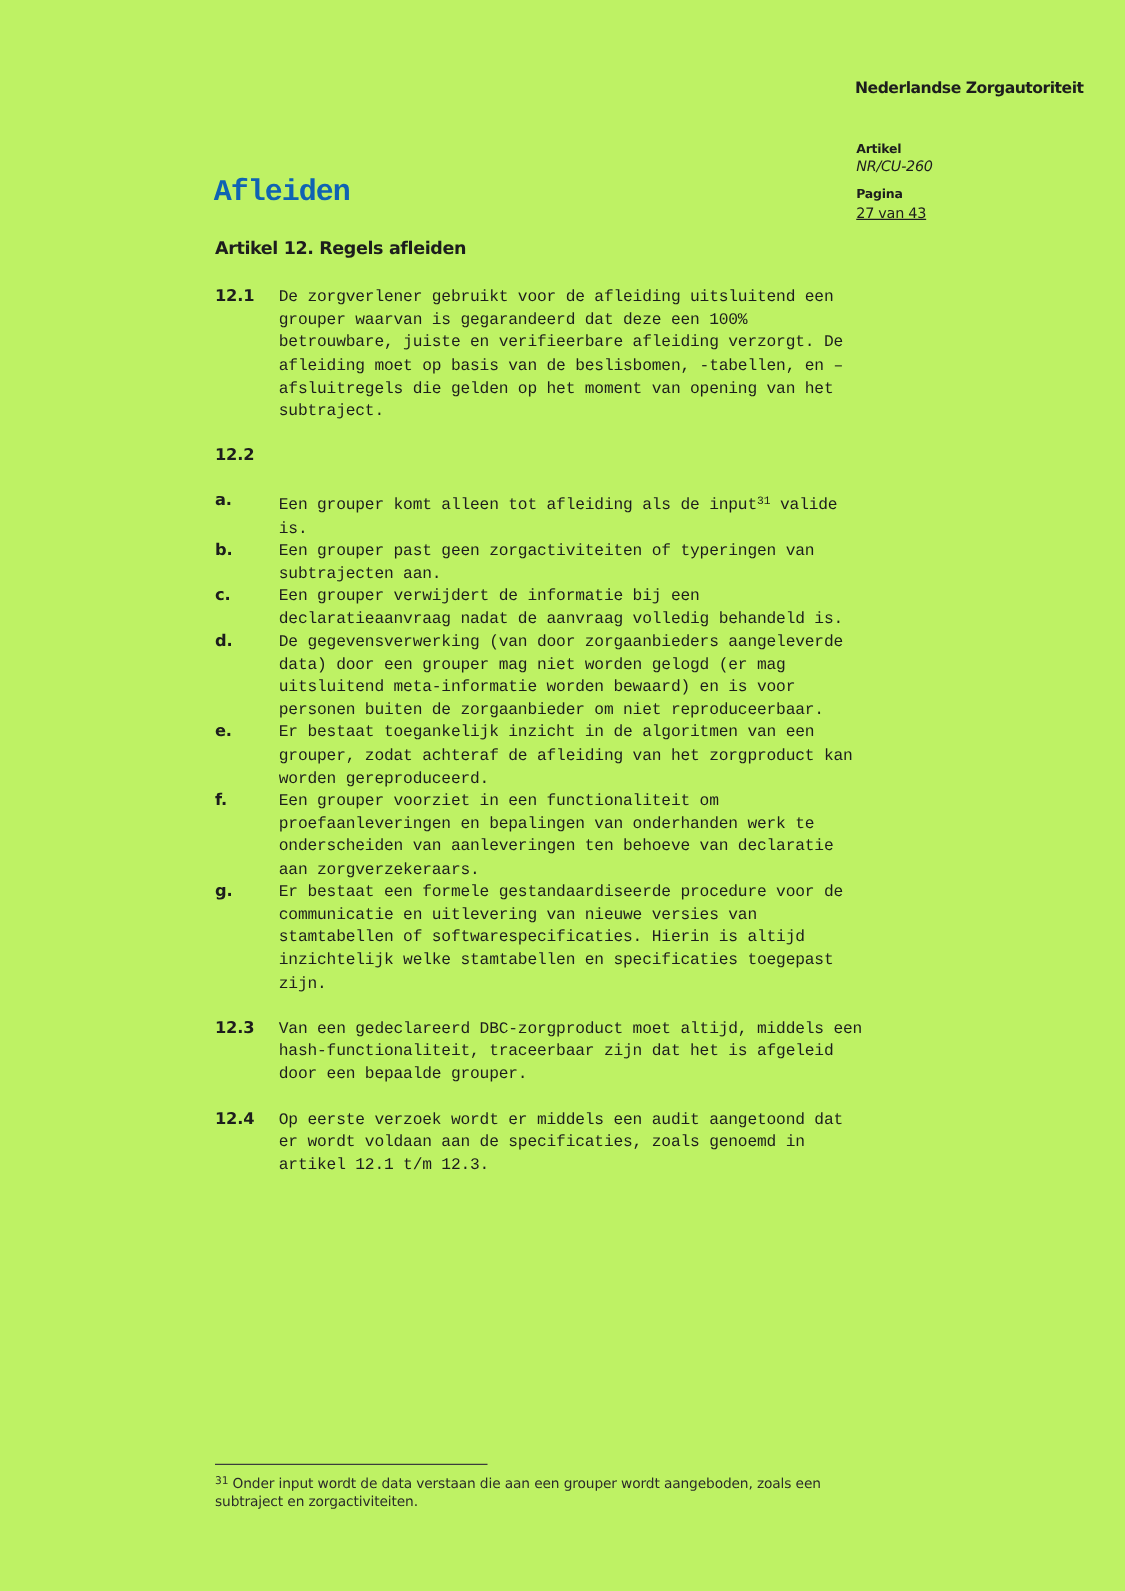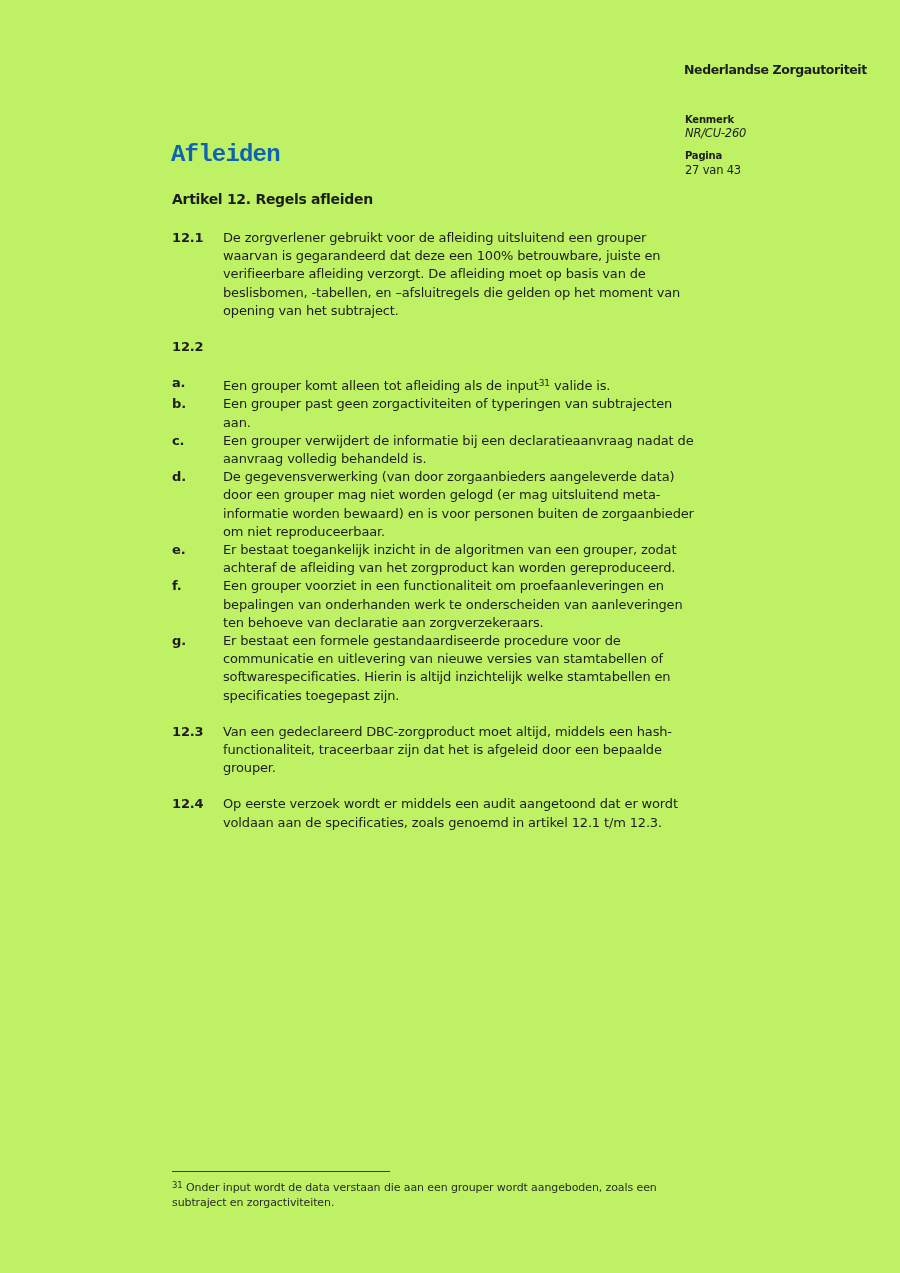--- a/index.html
+++ b/index.html
@@ -34,21 +34,21 @@
   }
   .meta-value {
     position: absolute;
     left: 685px;
     font-size: 11.5px;
     letter-spacing: -0.2px;
   }
   .kenmerk-label { top: 114px; }
   .kenmerk-value { top: 126px; font-style: italic; }
   .pagina-label  { top: 150px; text-align: right; }
-  .pagina-value  { top: 163px; }
+  .pagina-value  { top: 163px; text-decoration: underline; }
 
   
   .doc-title {
     position: absolute;
     left: 171px; top: 141px;
     font-size: 24px;
     font-weight: bold;
     letter-spacing: -0.8px;
     color: #0f63b3;
   }
@@ -72,21 +72,21 @@
     line-height: 18.2px;
     letter-spacing: -0.15px;
   }
   .item { display: flex; }
   .item.gap { margin-top: 18px; }
   .item-label {
     width: 51px;
     flex: 0 0 51px;
     font-weight: bold;
   }
-  .item-body { width: 472px; }
+  .item-body { width: 472px; font-family: Liberation Mono, monospace; }
   .fn-ref {
     font-size: 9px;
     vertical-align: 4px;
     letter-spacing: 0;
   }
 
   
   .footnote-rule {
     position: absolute;
     left: 172px; top: 1171px;
@@ -107,21 +107,21 @@
     vertical-align: 3px;
   }
 </style>
 </head>
 <body>
 
 <div class="page">
 
   <div class="org-name">Nederlandse Zorgautoriteit</div>
 
-  <div class="meta-label kenmerk-label">Kenmerk</div>
+  <div class="meta-label kenmerk-label">Artikel</div>
   <div class="meta-value kenmerk-value">NR/CU-260</div>
   <div class="meta-label pagina-label">Pagina</div>
   <div class="meta-value pagina-value">27 van 43</div>
 
   <div class="doc-title" style="color: rgb(15, 99, 179); font-family: Liberation Mono, monospace;">Afleiden</div>
 
   <div class="article-heading">Artikel 12. Regels afleiden</div>
 
   <div class="content">
 

